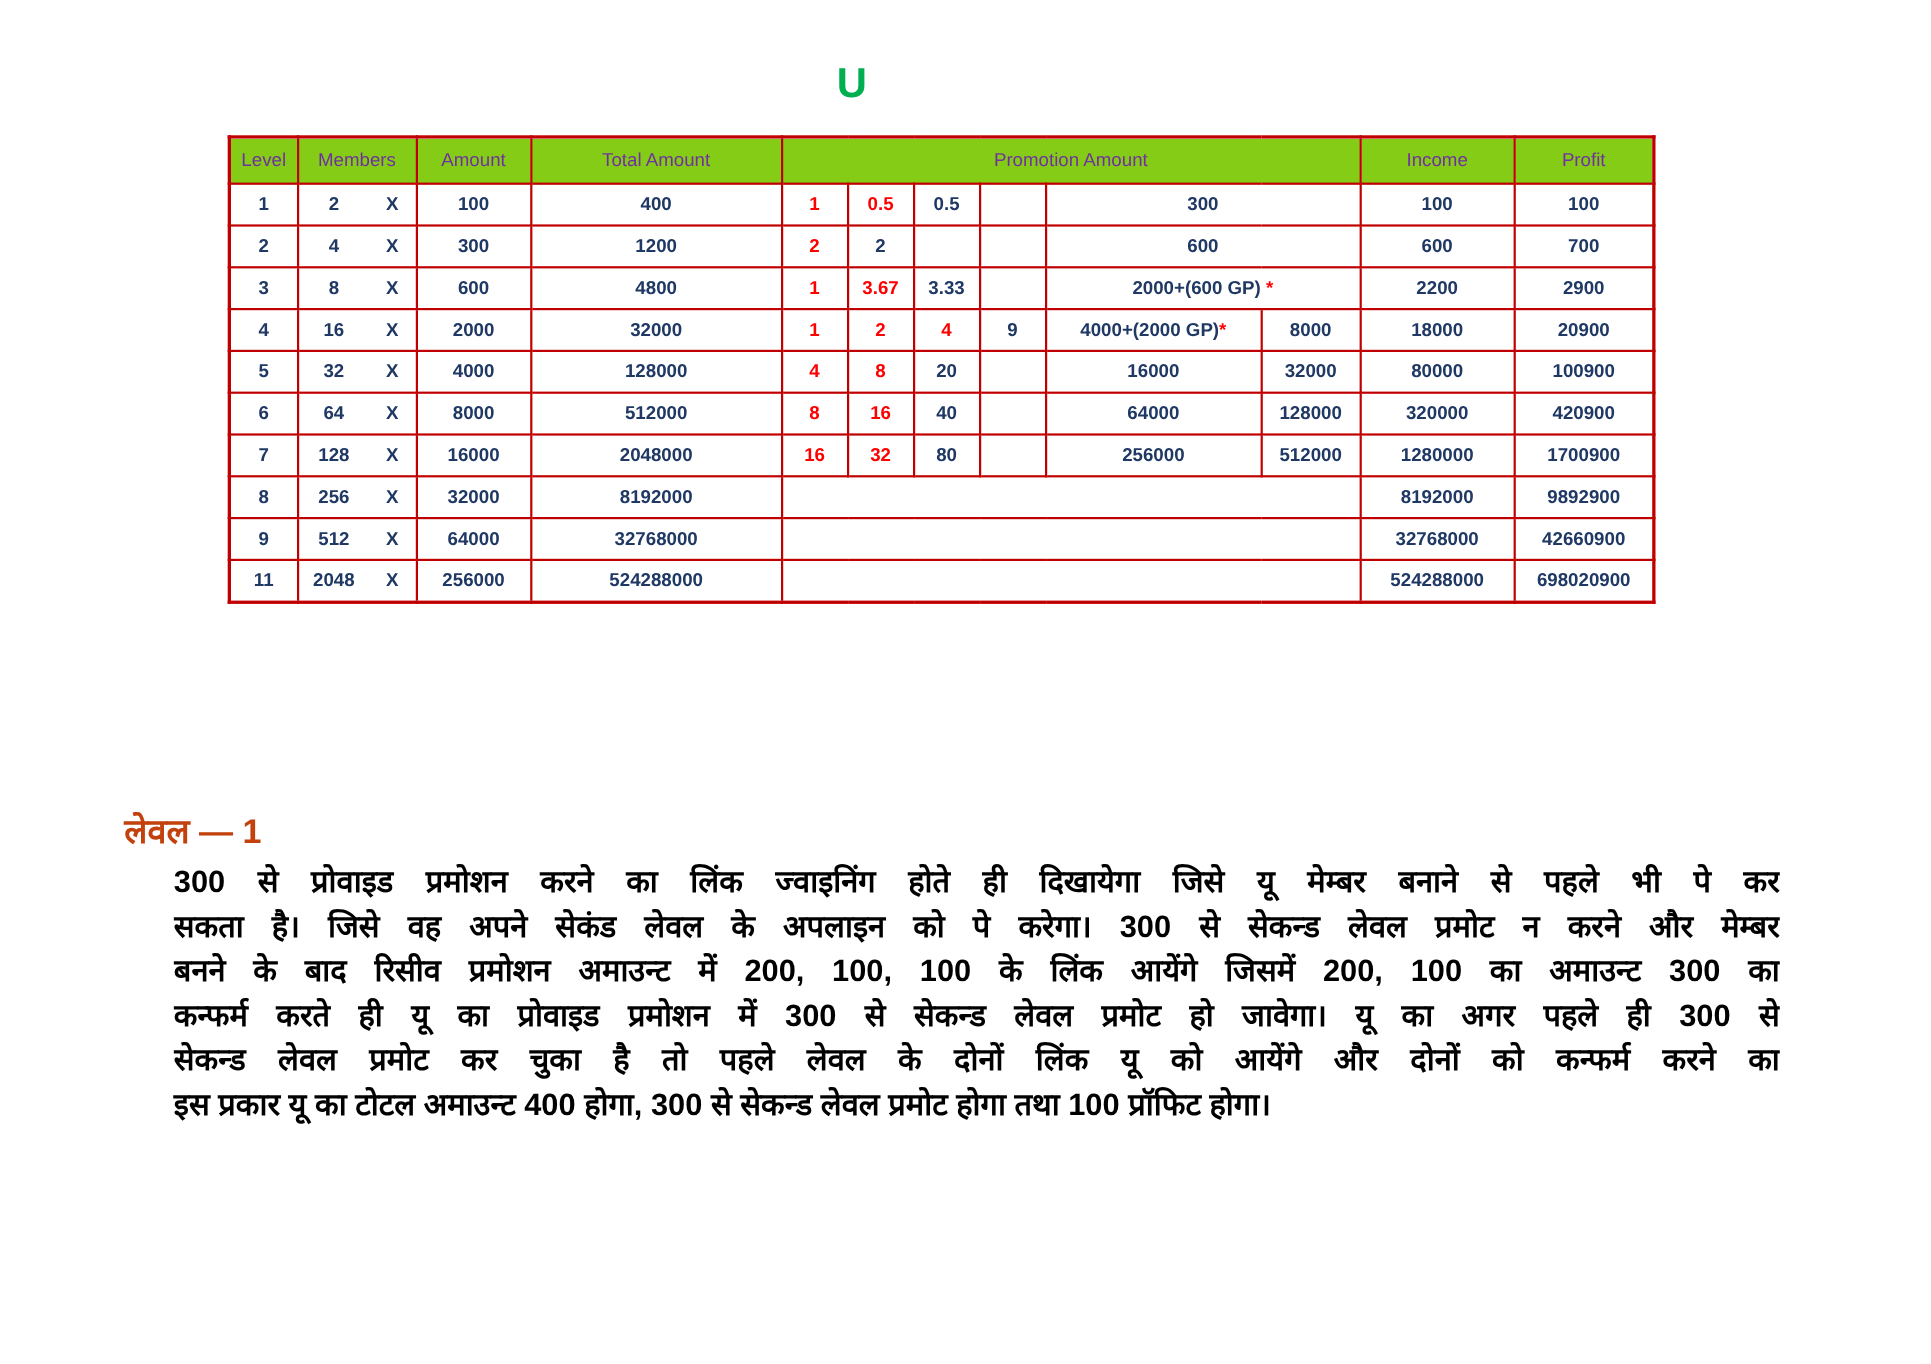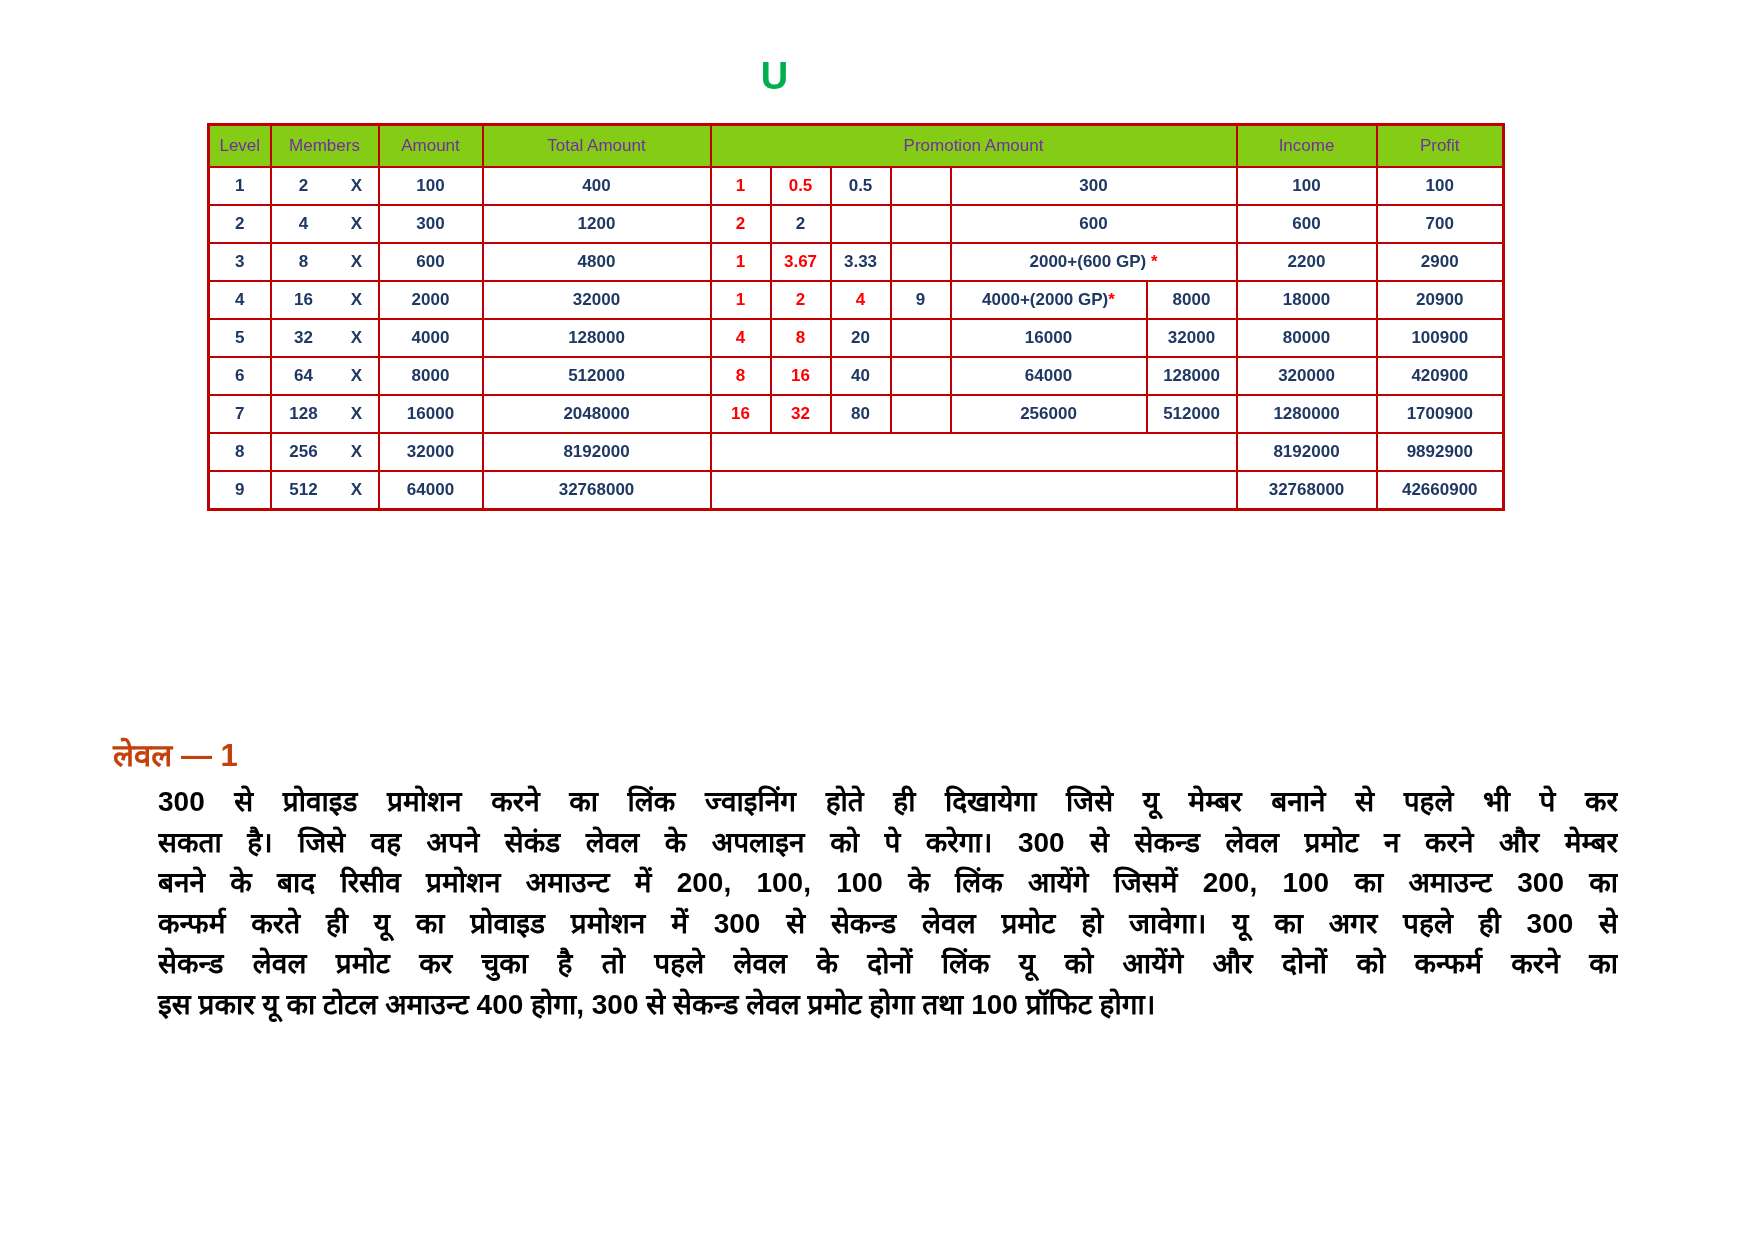--- a/index.html
+++ b/index.html
@@ -228,20 +228,34 @@
               <span>512</span>
               <span>X</span>
             </div>
           </td>
           <td class="navy">64000</td>
           <td class="navy">32768000</td>
           <td colspan="6"></td>
           <td class="navy">32768000</td>
           <td class="navy">42660900</td>
         </tr>
+        <tr>
+          <td class="navy">11</td>
+          <td class="navy">
+            <div class="mcell">
+              <span>2048</span>
+              <span>X</span>
+            </div>
+          </td>
+          <td class="navy">256000</td>
+          <td class="navy">524288000</td>
+          <td colspan="6"></td>
+          <td class="navy">524288000</td>
+          <td class="navy">698020900</td>
+        </tr>
       </tbody>
   </table>
 
   <div class="section-heading">लेवल — 1</div>
 
   <div class="body-text">
       <div class="pline just">300 से प्रोवाइड प्रमोशन करने का लिंक ज्वाइनिंग होते ही दिखायेगा जिसे यू मेम्बर बनाने से पहले भी पे कर</div>
       <div class="pline just">सकता है। जिसे वह अपने सेकंड लेवल के अपलाइन को पे करेगा। 300 से सेकन्ड लेवल प्रमोट न करने और मेम्बर</div>
       <div class="pline just">बनने के बाद रिसीव प्रमोशन अमाउन्ट में 200, 100, 100 के लिंक आयेंगे जिसमें 200, 100 का अमाउन्ट 300 का</div>
       <div class="pline just">कन्फर्म करते ही यू का प्रोवाइड प्रमोशन में 300 से सेकन्ड लेवल प्रमोट हो जावेगा। यू का अगर पहले ही 300 से</div>

